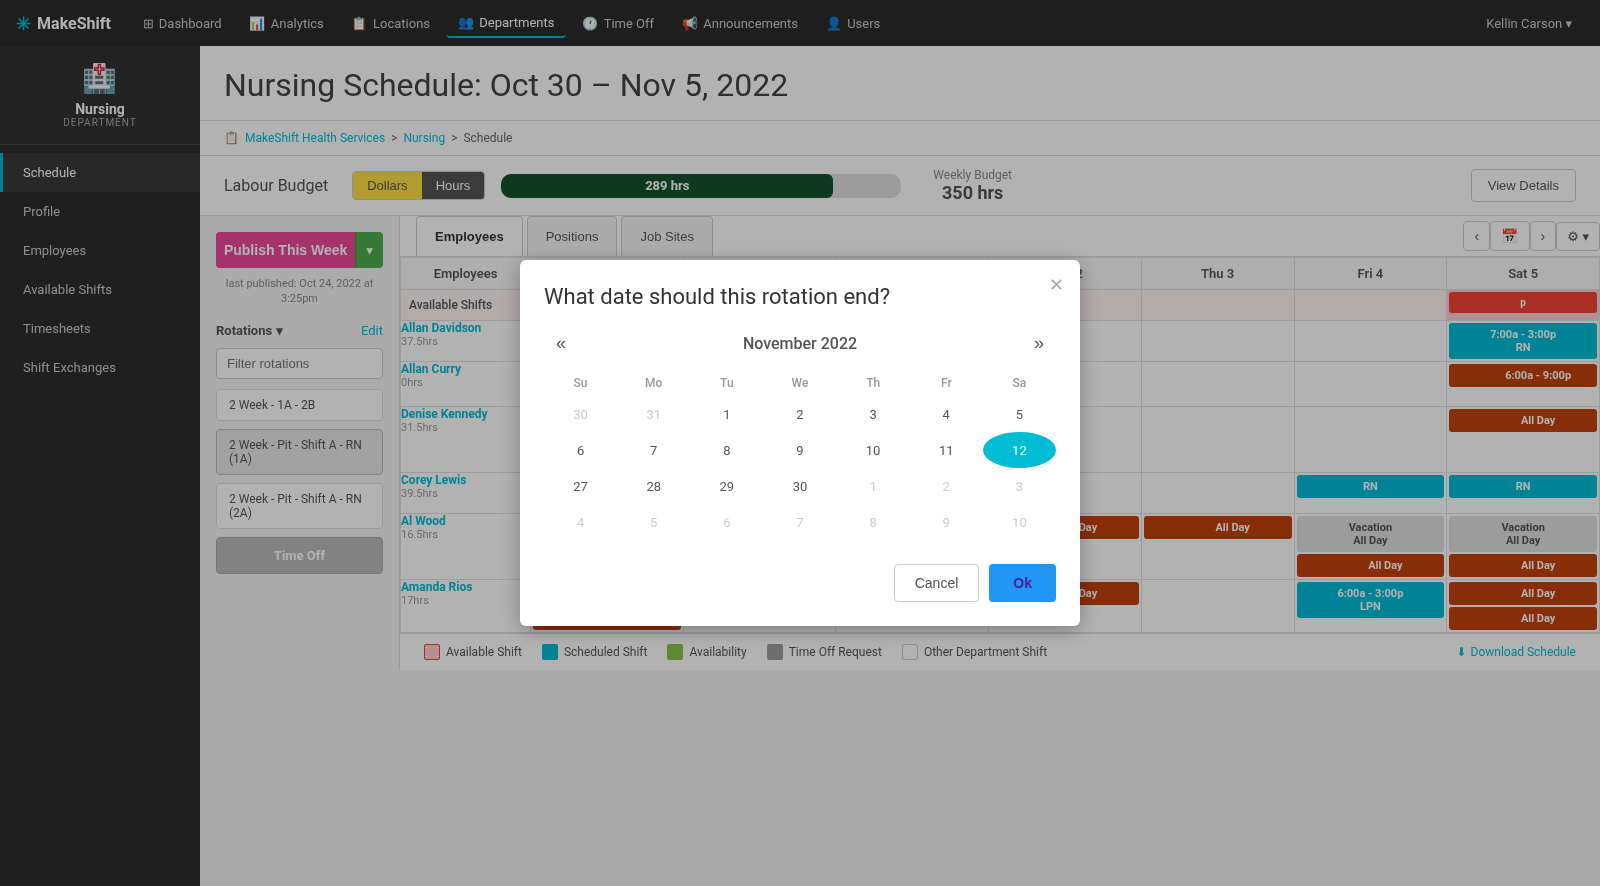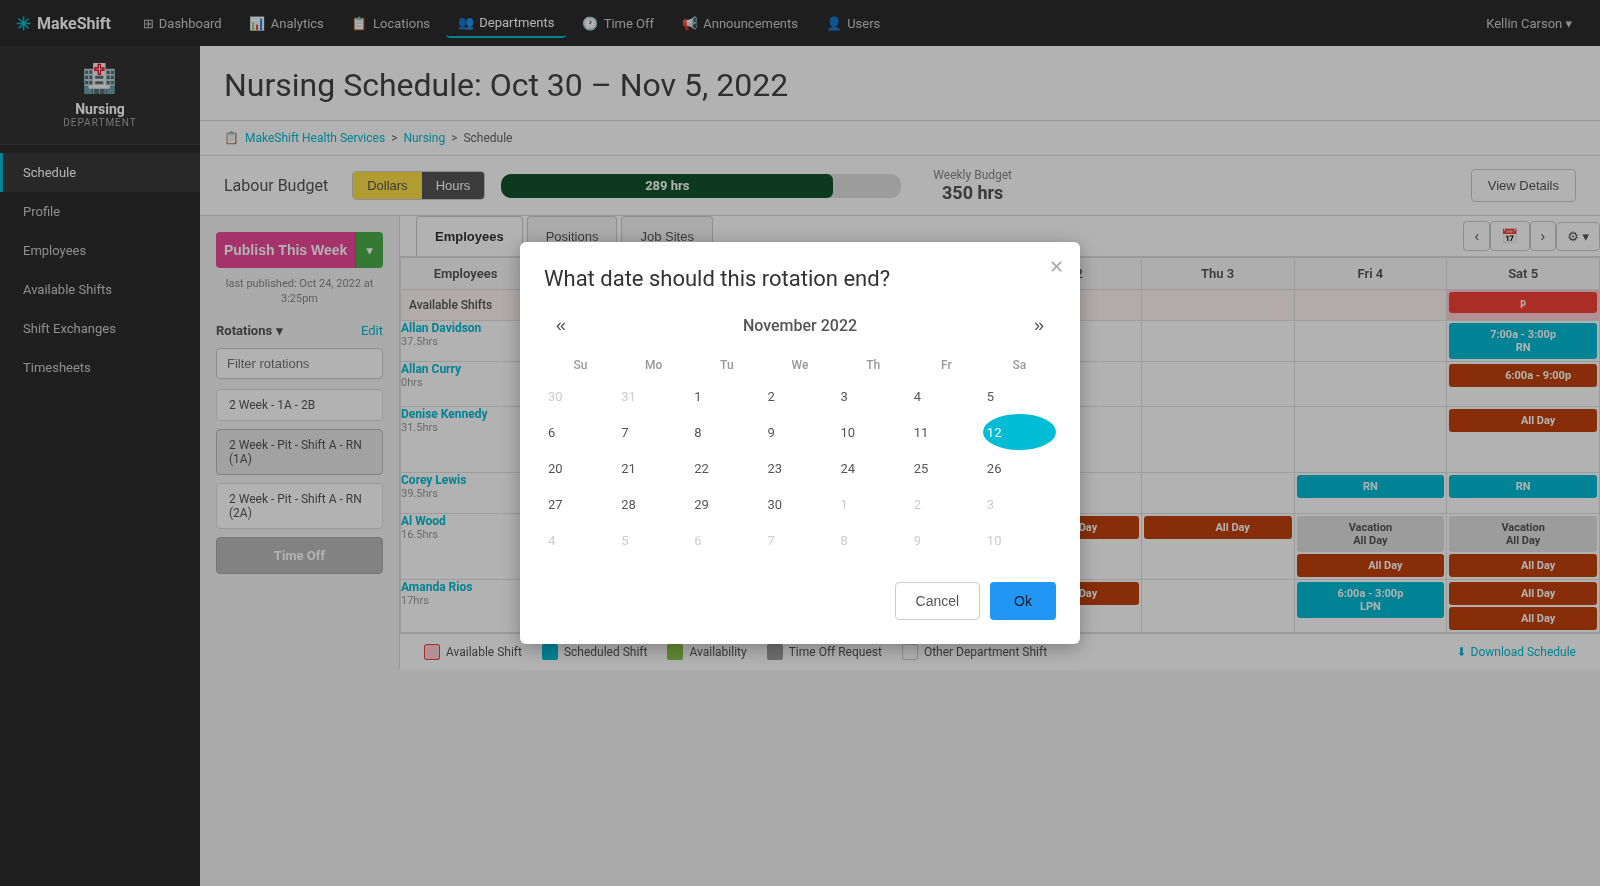--- a/index.html
+++ b/index.html
@@ -370,21 +370,21 @@
     .cal-month { font-size: 16px; color: #555; font-weight: 500; }
     .cal-grid { width: 100%; border-collapse: collapse; }
     .cal-grid th {
       text-align: center;
       font-size: 12px;
       color: #999;
       padding: 6px 4px;
       font-weight: 500;
     }
     .cal-grid td {
-      text-align: left;
+      text-align: center;
       padding: 7px 4px;
       font-size: 13px;
       cursor: pointer;
       color: #555;
       border-radius: 50%;
       width: 36px;
       height: 36px;
     }
     .cal-grid td.today { background: #00bcd4; color: #fff; border-radius: 50%; }
     .cal-grid td.other-month { color: #ccc; }
@@ -403,22 +403,22 @@
       font-size: 14px;
       color: #555;
     }
     .ok-btn {
       background: #2196f3;
       border: none;
       padding: 10px 24px;
       border-radius: 4px;
       cursor: pointer;
       font-size: 14px;
-      color: #0f172a;
-      font-weight: normal;
+      color: #4c1d95;
+      font-weight: bold;
     }
 
     .tab-area { display: flex; flex-direction: column; }
     .schedule-table-wrap { overflow-x: auto; }
   </style>
 </head>
 <body>
 
 <nav class="top-nav">
   <div class="nav-logo">
@@ -463,22 +463,22 @@
     <div class="dept-header">
       <div class="dept-icon">🏥</div>
       <div class="dept-name">Nursing</div>
       <div class="dept-sub">DEPARTMENT</div>
     </div>
     <nav class="sidebar-nav">
       <div class="sidebar-item active">Schedule</div>
       <div class="sidebar-item">Profile</div>
       <div class="sidebar-item">Employees</div>
       <div class="sidebar-item">Available Shifts</div>
+      <div class="sidebar-item">Timesheets</div>
       <div class="sidebar-item">Shift Exchanges</div>
-      <div class="sidebar-item">Timesheets</div>
     </nav>
   </aside>
 
   <div class="content">
 
     <div class="page-header">
       <h1 class="page-title">Nursing Schedule: Oct 30 – Nov 5, 2022</h1>
     </div>
 
     <div class="breadcrumb">
@@ -793,29 +793,20 @@
             <tr>
               <td>6</td>
               <td>7</td>
               <td>8</td>
               <td>9</td>
               <td>10</td>
               <td>11</td>
               <td class="today">12</td>
             </tr>
             <tr>
-              <td>20</td>
-              <td>21</td>
-              <td>22</td>
-              <td>23</td>
-              <td>24</td>
-              <td>25</td>
-              <td>26</td>
-            </tr>
-            <tr>
               <td>27</td>
               <td>28</td>
               <td>29</td>
               <td>30</td>
               <td class="other-month">1</td>
               <td class="other-month">2</td>
               <td class="other-month">3</td>
             </tr>
             <tr>
               <td class="other-month">4</td>

